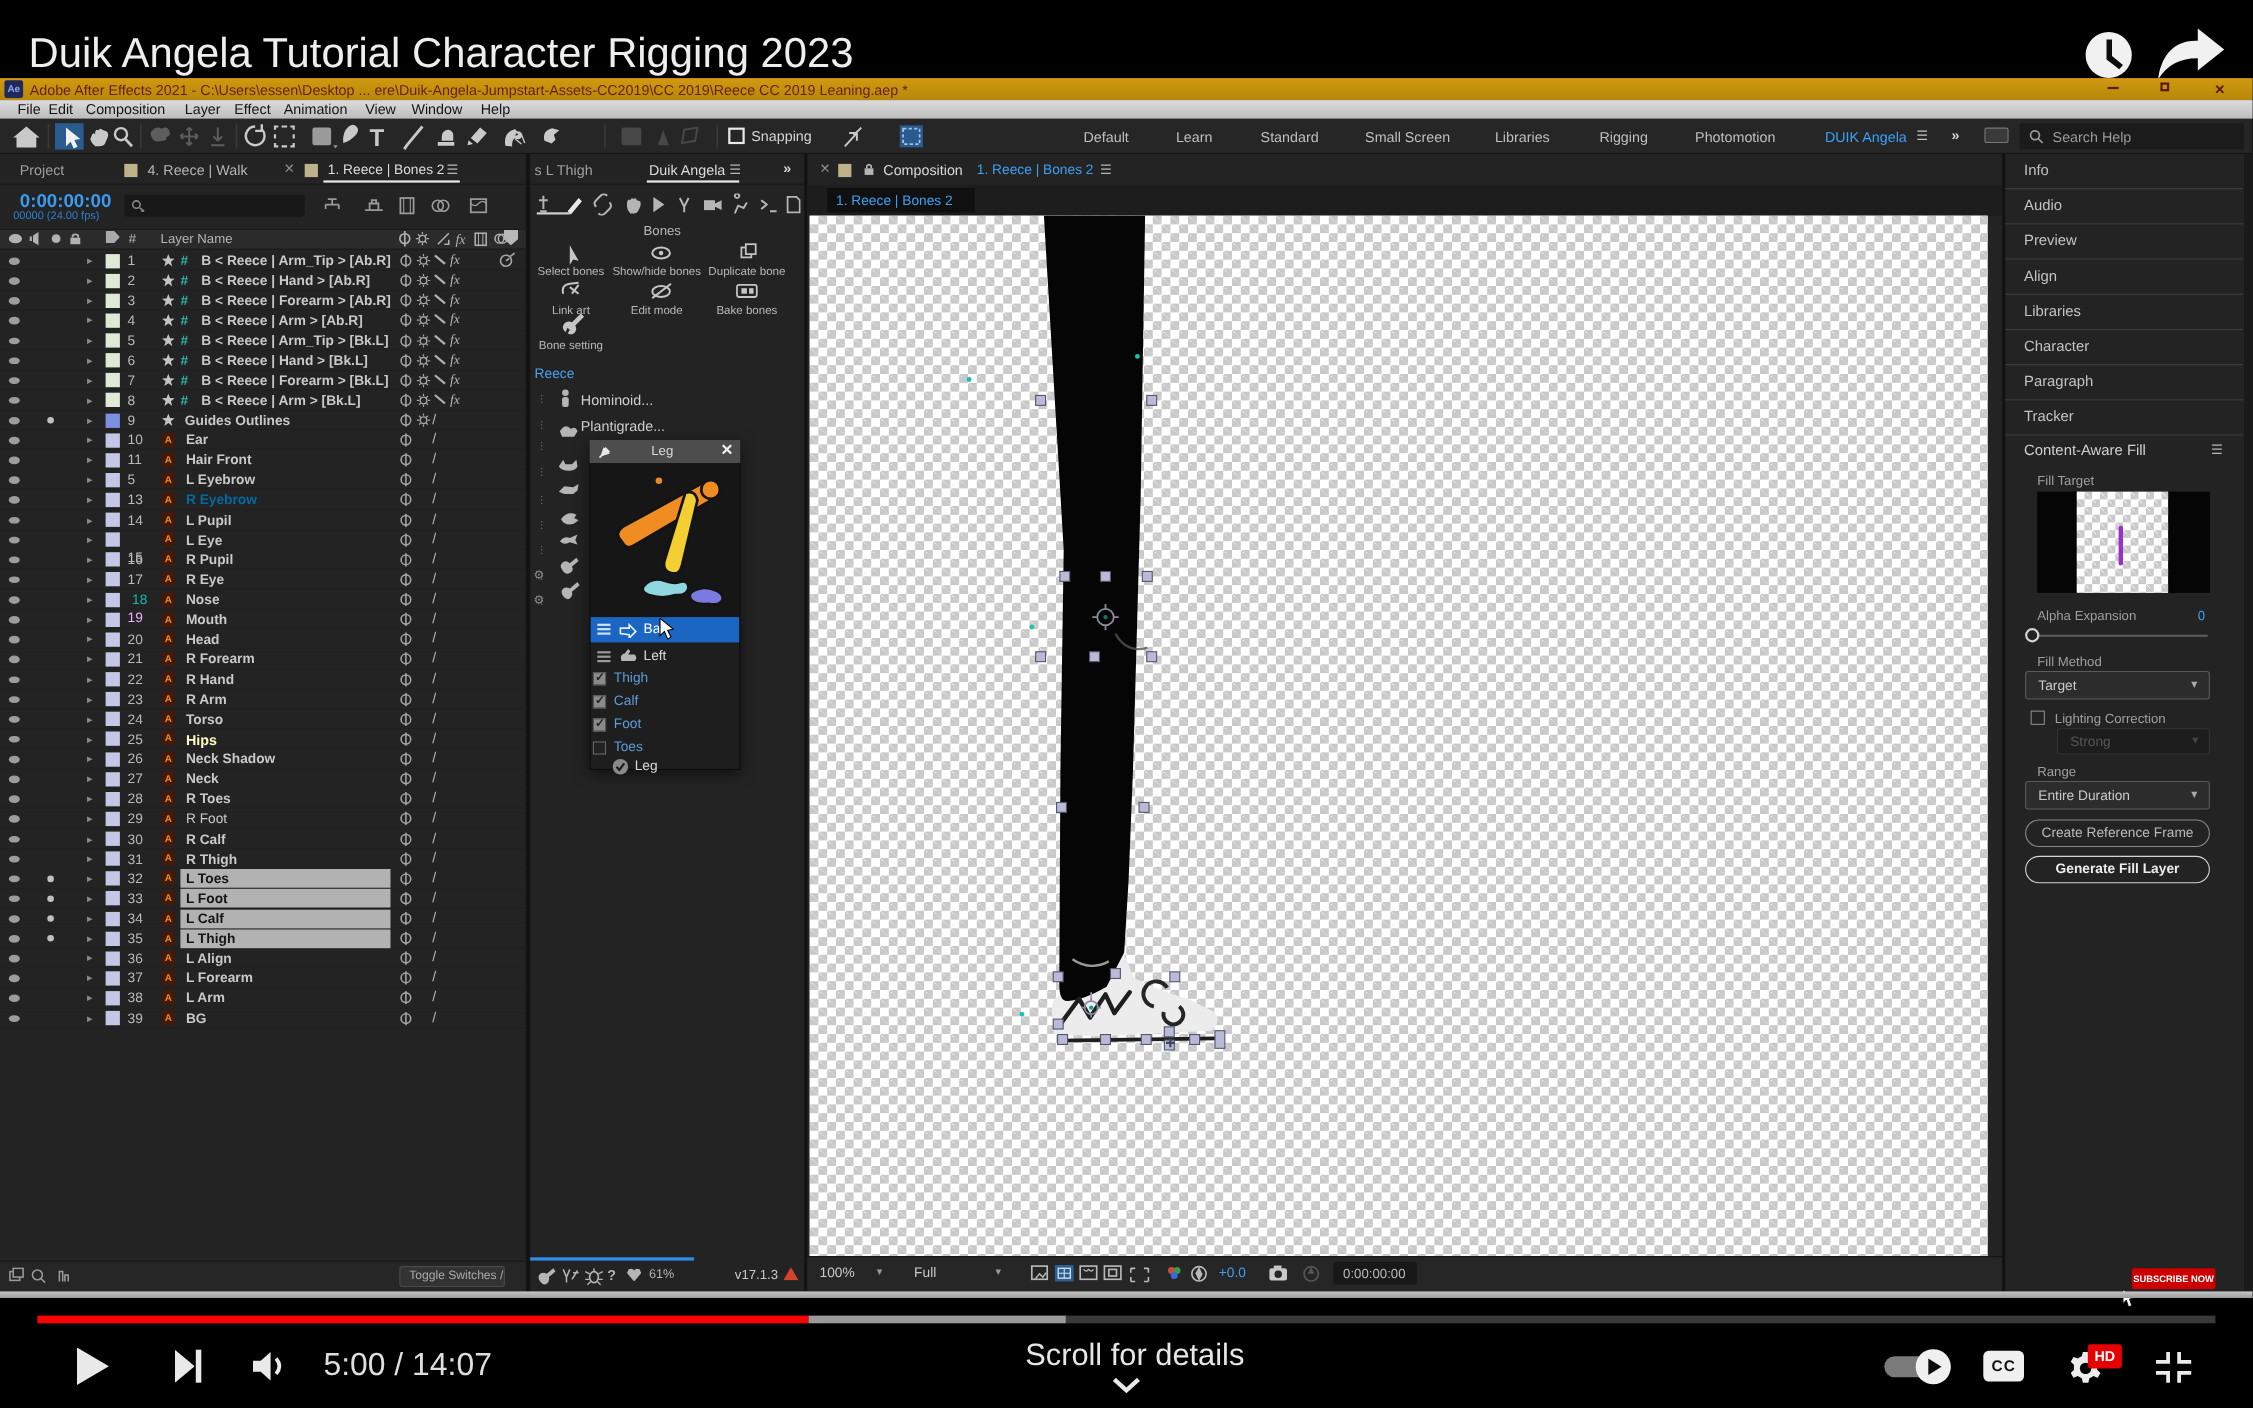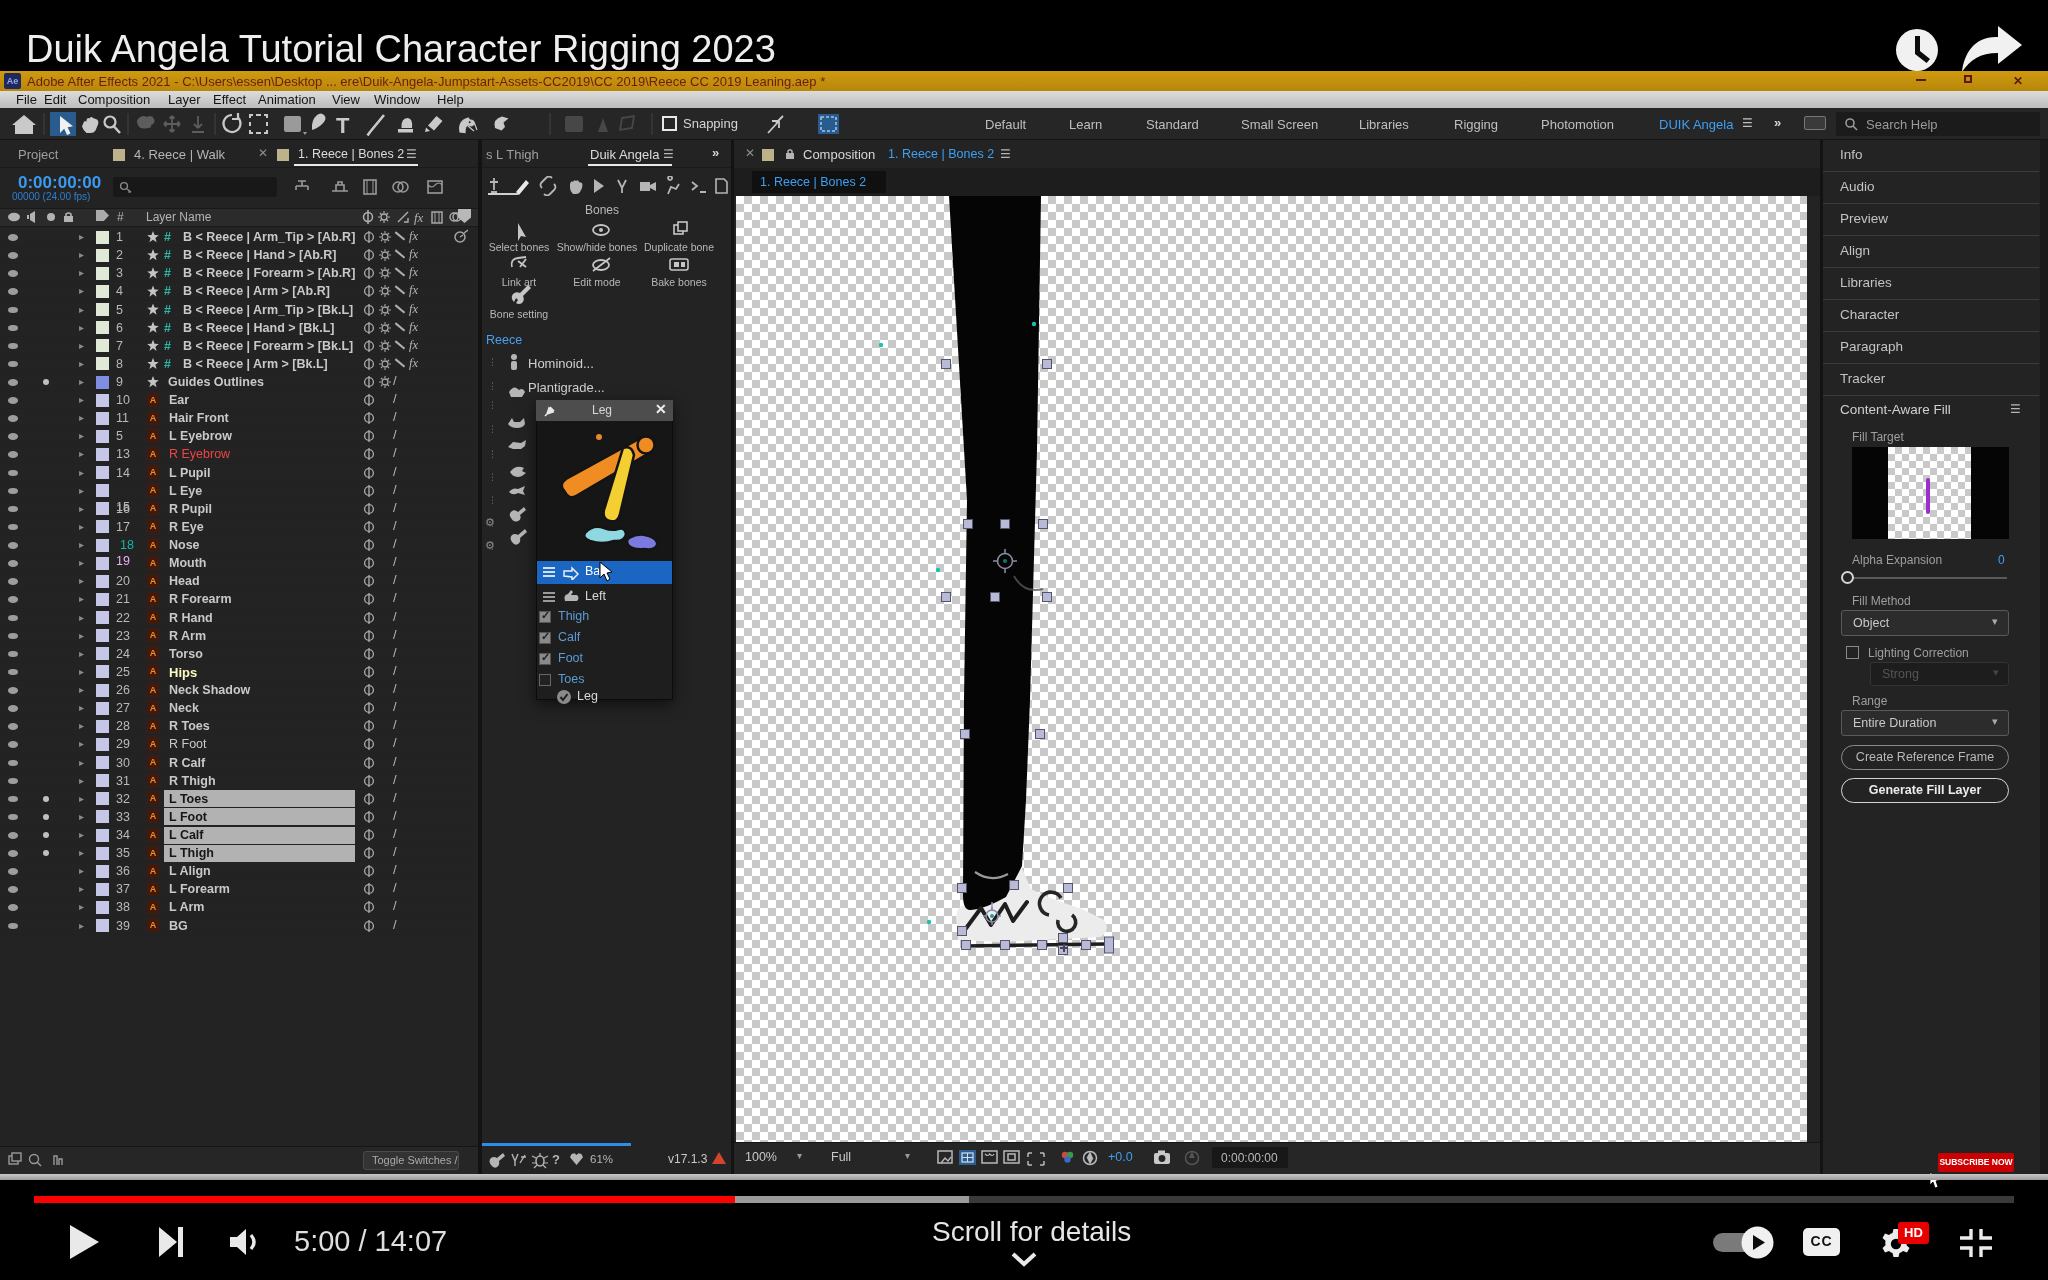--- a/index.html
+++ b/index.html
@@ -355,21 +355,21 @@
       <path d="M7 1 v12" stroke="#a5a5a5" stroke-width="1.4"></path>
     </svg>
     <span style="position:absolute;left:393px;top:0px;font-size:13px;color:#b5b5b5">/</span>
   </div>
 <div style="position:absolute;left:0;top:445.4px;width:478px;height:18.12px;border-bottom:1px solid #212121">
     <span class="eye" style="left:8px;top:6px;width:10px;height:6.5px"></span>
     <span style="position:absolute;left:79px;top:3px;color:#8a8a8a;font-size:10px">▸</span>
     <span style="position:absolute;left:96px;top:2.5px;width:13px;height:13px;background:#c6c6e6"></span>
     <span style="position:absolute;left:116px;top:2px;font-size:12.5px;color:#b9b9b9">13</span>
     <span style="position:absolute;left:147px;top:1.5px;width:12px;height:14px;background:#41190d;border-radius:2px;text-align:center;font-size:9px;font-weight:bold;color:#ef8d1f;line-height:14px">A</span>
-    <span style="position:absolute;left:169px;top:2px;font-size:12.5px;font-weight:normal;color:#ef4444">R Eyebrow</span>
+    <span style="position:absolute;left:169px;top:2px;font-size:12.5px;font-weight:bold;color:#0369a1">R Eyebrow</span>
     <svg style="position:absolute;left:362px;top:2px" width="14" height="14" viewBox="0 0 14 14">
       <circle cx="7" cy="7" r="4.4" fill="none" stroke="#a5a5a5" stroke-width="1.4"></circle>
       <path d="M7 1 v12" stroke="#a5a5a5" stroke-width="1.4"></path>
     </svg>
     <span style="position:absolute;left:393px;top:0px;font-size:13px;color:#b5b5b5">/</span>
   </div>
 <div style="position:absolute;left:0;top:463.6px;width:478px;height:18.12px;border-bottom:1px solid #212121">
     <span class="eye" style="left:8px;top:6px;width:10px;height:6.5px"></span>
     <span style="position:absolute;left:79px;top:3px;color:#8a8a8a;font-size:10px">▸</span>
     <span style="position:absolute;left:96px;top:2.5px;width:13px;height:13px;background:#c6c6e6"></span>
@@ -987,21 +987,21 @@
 <div style="position:absolute;left:1852px;top:447px;width:157px;height:92px;background:#050505">
     <div class="checker7" style="position:absolute;left:36px;top:0;width:83px;height:92px"></div>
     <div style="position:absolute;left:74px;top:31px;width:4px;height:36px;background:#9b2fc9;border-radius:2px"></div>
   </div>
 <div style="position:absolute;left:1852px;top:553px;font-size:12px;color:#9f9f9f">Alpha Expansion</div>
 <div style="position:absolute;left:1998px;top:553px;font-size:12px;color:#3f9ff2">0</div>
 <div style="position:absolute;left:1846px;top:577px;width:161px;height:2px;background:#5a5a5a"></div>
 <div style="position:absolute;left:1841px;top:571px;width:13px;height:13px;border:2.5px solid #d5d5d5;border-radius:50%;background:#232323"></div>
 <div style="position:absolute;left:1852px;top:594px;font-size:12px;color:#9f9f9f">Fill Method</div>
 <div style="position:absolute;left:1841px;top:610px;width:168px;height:26px;background:#2c2c2c;border:1px solid #5a5a5a;border-radius:3px"></div>
-<div style="position:absolute;left:1853px;top:616px;font-size:12.5px;color:#c9c9c9">Object</div>
+<div style="position:absolute;left:1853px;top:616px;font-size:12.5px;color:#c9c9c9">Target</div>
 <div style="position:absolute;left:1992px;top:615px;font-size:11px;color:#aaa">▾</div>
 <div style="position:absolute;left:1846px;top:646px;width:13px;height:13px;border:1.6px solid #8a8a8a;background:#232323"></div>
 <div style="position:absolute;left:1868px;top:646px;font-size:12px;color:#9f9f9f">Lighting Correction</div>
 <div style="position:absolute;left:1870px;top:662px;width:139px;height:24px;background:#1d1d1d;border:1px solid #333;border-radius:3px"></div>
 <div style="position:absolute;left:1882px;top:667px;font-size:12.5px;color:#555">Strong</div>
 <div style="position:absolute;left:1993px;top:666px;font-size:11px;color:#444">▾</div>
 <div style="position:absolute;left:1852px;top:694px;font-size:12px;color:#9f9f9f">Range</div>
 <div style="position:absolute;left:1841px;top:710px;width:168px;height:26px;background:#2c2c2c;border:1px solid #5a5a5a;border-radius:3px"></div>
 <div style="position:absolute;left:1853px;top:716px;font-size:12.5px;color:#c9c9c9">Entire Duration</div>
 <div style="position:absolute;left:1992px;top:715px;font-size:11px;color:#aaa">▾</div>

